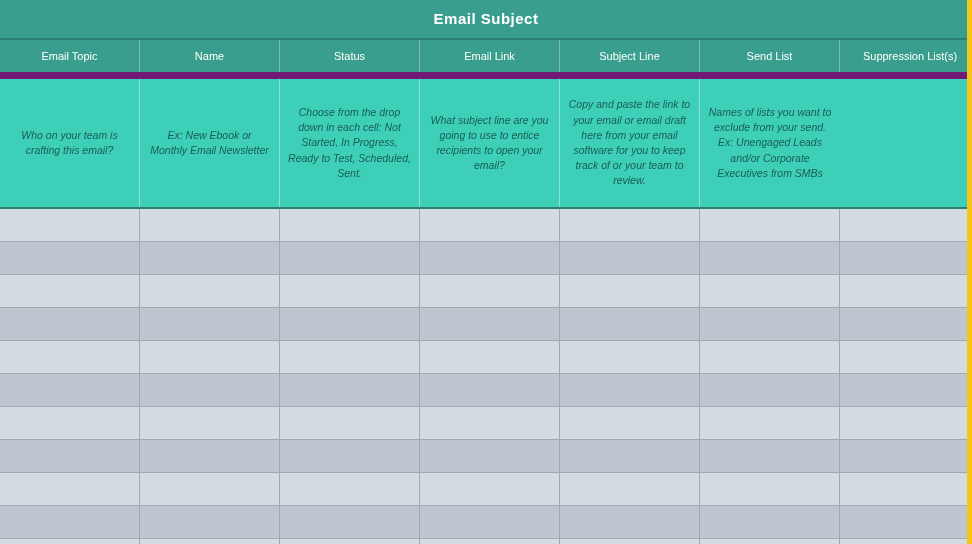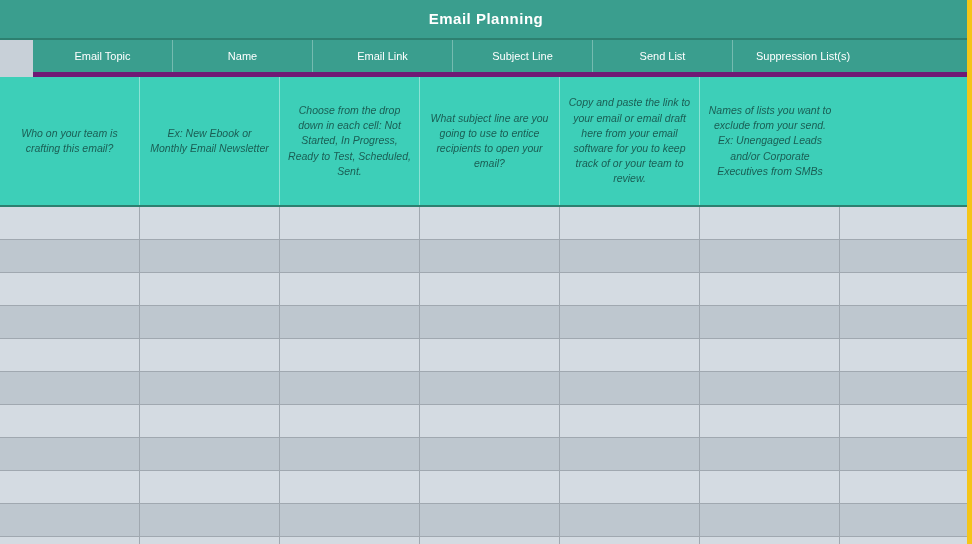--- a/index.html
+++ b/index.html
@@ -25,22 +25,21 @@
       color: white;
       font-size: 15px;
       font-weight: bold;
       letter-spacing: 0.5px;
     }
 
     .header-row {
       display: grid;
       grid-template-columns: 140px 140px 140px 140px 140px 140px 140px;
       background: #3a9e8e;
-      border-bottom: 5px solid #701a75;
-      margin-left: 33px;
+      border-bottom: 7px solid #701a75;
     }
 
     .header-cell {
       padding: 8px 6px;
       color: white;
       font-size: 11px;
       font-weight: normal;
       text-align: center;
       border-right: 1px solid rgba(255,255,255,0.3);
       display: flex;
@@ -108,29 +107,32 @@
     }
   </style>
 </head>
 <body>
 
 <div class="outer-wrapper">
   <div class="yellow-right-bar"></div>
   <div class="spreadsheet-container">
 
     <div class="title-row">
-      <span>Email Planning</span>
+      <span>Email Subject</span>
     </div>
 
     <div class="header-row">
       <div class="header-cell">
         <span>Email Topic</span>
       </div>
       <div class="header-cell">
         <span>Name</span>
+      </div>
+      <div class="header-cell">
+        <span>Status</span>
       </div>
       <div class="header-cell">
         <span>Email Link</span>
       </div>
       <div class="header-cell">
         <span>Subject Line</span>
       </div>
       <div class="header-cell">
         <span>Send List</span>
       </div>

